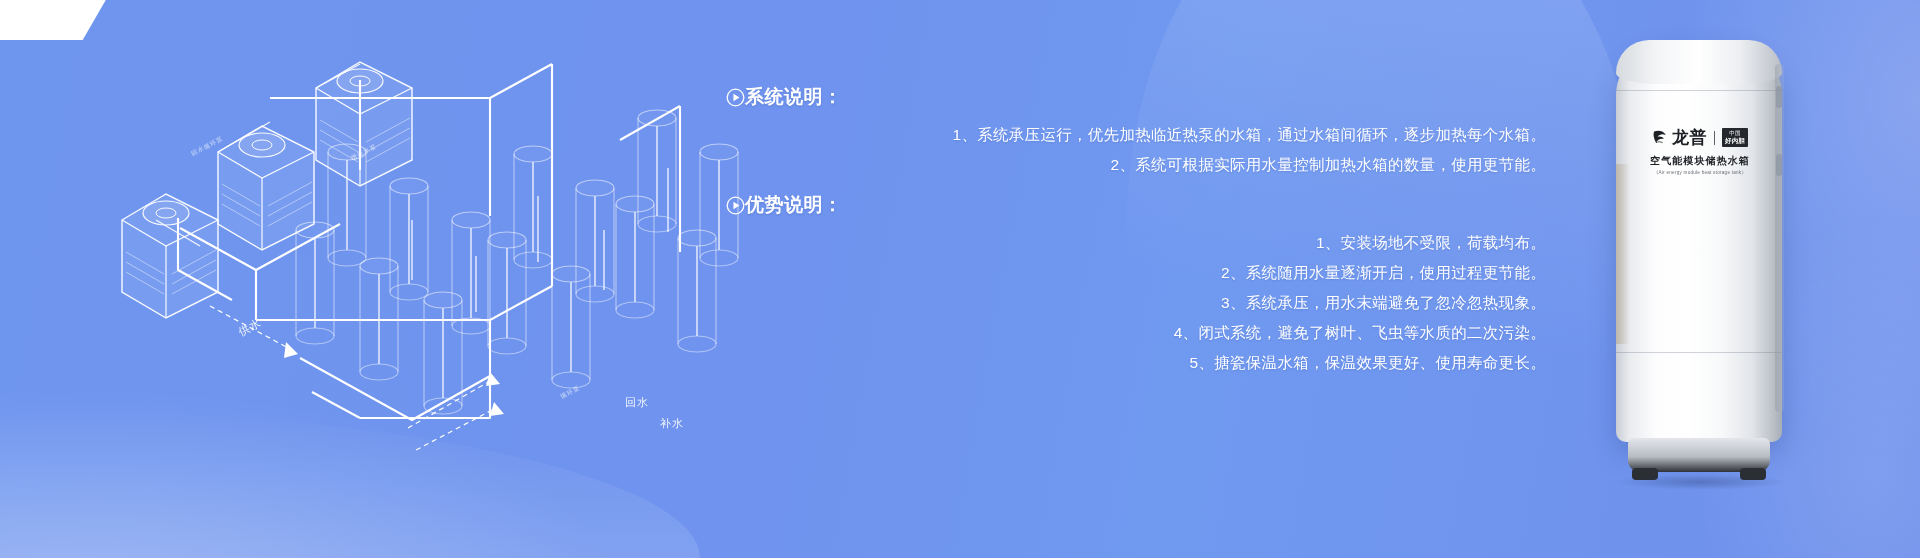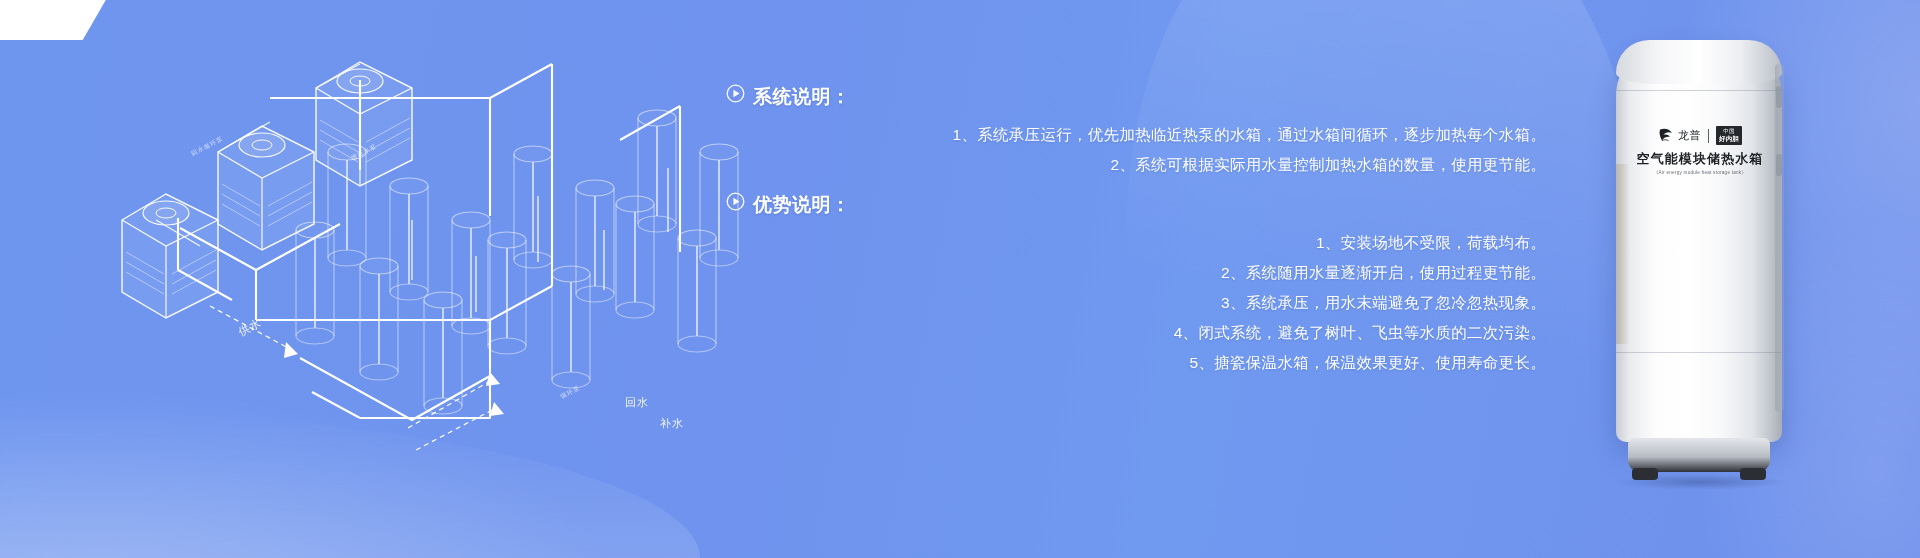--- a/index.html
+++ b/index.html
@@ -53,21 +53,21 @@
   #schematic svg { width:100%; height:100%; display:block; }
   .diagram-label {
     position:absolute; color:rgba(255,255,255,.92);
     font-size:11px; letter-spacing:1px; white-space:nowrap;
   }
 
   
   #content { position:absolute; left:726px; top:84px; width:820px; }
   .section { margin-bottom:4px; }
   .sec-head {
-    display:flex; gap:8px;
+    display:flex; align-items:center; gap:0;
     margin-bottom:10px;
   }
   .play-icon { width:19px; height:19px; flex:0 0 19px; display:block; }
   .sec-title {
     color:#ffffff; font-size:19px; font-weight:bold; letter-spacing:.5px;
     text-shadow:0 1px 2px rgba(40,70,150,.25);
   }
   .sec-list { list-style:none; padding-left:32px;text-align:right; }
   .sec-list li {
     color:#ffffff; font-size:15.5px; line-height:30px;
@@ -127,30 +127,30 @@
     position:absolute; left:6px; top:440px; width:176px; height:16px;
     background:radial-gradient(ellipse at center, rgba(30,45,90,.30) 0%, rgba(30,45,90,0) 70%);
   }
 
   .brand-block {
     position:absolute; left:30px; top:92px; width:128px; text-align:center;
   }
   .brand-row { display:flex; align-items:center; justify-content:center; gap:4px; }
   .brand-mark { width:16px; height:17px; flex:0 0 16px; }
   .brand-name {
-    font-size:11px; font-weight:normal; color:#1d2024; letter-spacing:.5px;
+    font-size:17px; font-weight:bold; color:#1d2024; letter-spacing:.5px;
   }
   .brand-divider { width:1px; height:14px; background:#5c6168; margin:0 3px; }
   .brand-badge {
     background:#24272b; color:#ffffff; font-size:5.5px; line-height:7px;
     padding:2px 3px; border-radius:1px; text-align:center; letter-spacing:.2px;
   }
   .brand-badge .b2 { font-weight:bold; font-size:6.5px; line-height:8px; }
   .brand-sub {
-    margin-top:5px; font-size:13px; color:#1d2024; letter-spacing:1.1px; font-weight:bold;
+    margin-top:5px; font-size:10px; color:#1d2024; letter-spacing:1.1px; font-weight:bold;
   }
   .brand-en {
     margin-top:2px; font-size:4.6px; color:#6a6f76; letter-spacing:.25px;
   }
 </style>
 </head>
 <body>
 
 <div id="banner">
 

